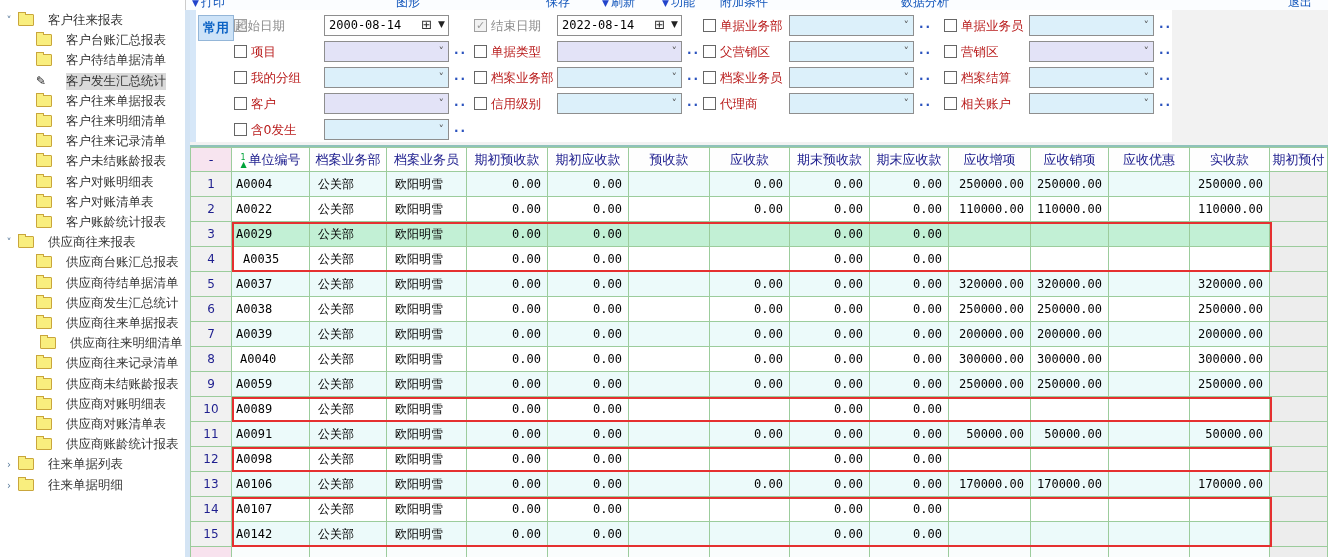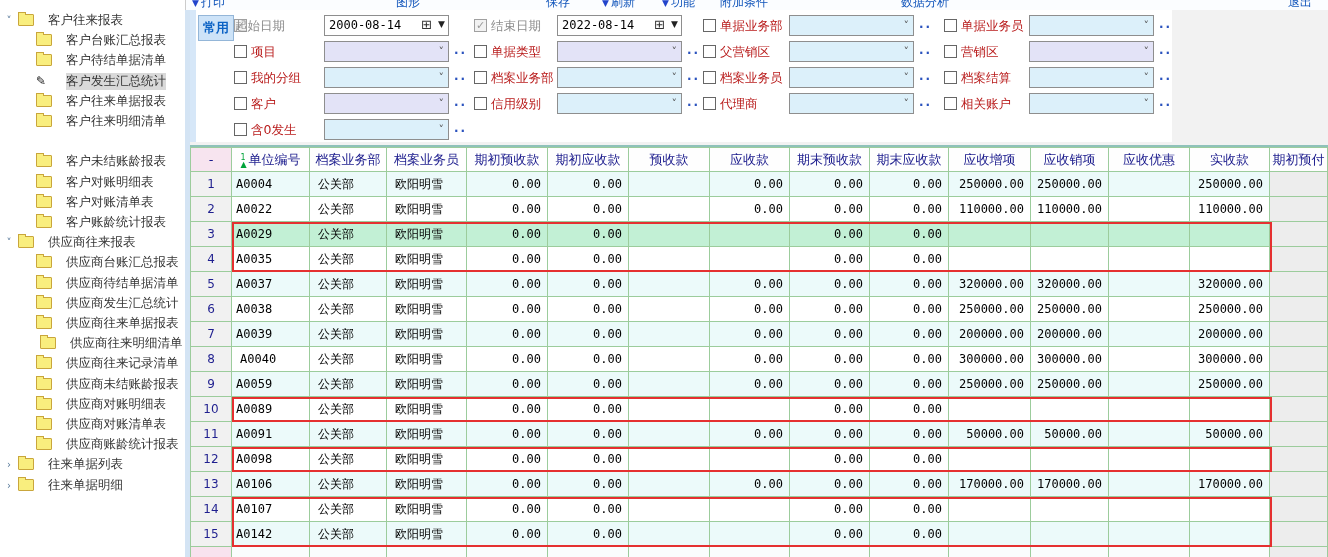--- a/index.html
+++ b/index.html
@@ -90,20 +90,24 @@
       <div class="tree-label">客户发生汇总统计</div>
     </div>
     <div class="tree-row" style="top: 91px; padding-left: 36px;">
       <div class="folder"></div>
       <div class="tree-label">客户往来单据报表</div>
     </div>
     <div class="tree-row" style="top: 111px; padding-left: 36px;">
       <div class="folder"></div>
       <div class="tree-label">客户往来明细清单</div>
     </div>
+    <div class="tree-row" style="top: 131px; padding-left: 36px;">
+      <div class="folder"></div>
+      <div class="tree-label">客户往来记录清单</div>
+    </div>
     <div class="tree-row" style="top: 151px; padding-left: 36px;">
       <div class="folder"></div>
       <div class="tree-label">客户未结账龄报表</div>
     </div>
     <div class="tree-row" style="top: 172px; padding-left: 36px;">
       <div class="folder"></div>
       <div class="tree-label">客户对账明细表</div>
     </div>
     <div class="tree-row" style="top: 192px; padding-left: 36px;">
       <div class="folder"></div>
@@ -344,21 +348,21 @@
       <div class="cell mono" style="width: 80px; flex: 0 0 auto; background: var(--mint); text-align: right; padding-right: 6px;">0.00</div>
       <div class="cell mono" style="width: 79px; flex: 0 0 auto; background: var(--mint); text-align: right; padding-right: 6px;">0.00</div>
       <div class="cell mono" style="width: 82px; flex: 0 0 auto; background: var(--mint); text-align: right; padding-right: 6px;"></div>
       <div class="cell mono" style="width: 78px; flex: 0 0 auto; background: var(--mint); text-align: right; padding-right: 6px;"></div>
       <div class="cell mono" style="width: 81px; flex: 0 0 auto; background: var(--mint); text-align: right; padding-right: 6px;"></div>
       <div class="cell mono" style="width: 80px; flex: 0 0 auto; background: var(--mint); text-align: right; padding-right: 6px;"></div>
       <div class="cell extra mono" style="width: 58px; flex: 0 0 auto; text-align: right; padding-right: 6px;"></div>
     </div>
     <div class="trow">
       <div class="cell first numcol" style="width: 42px; flex: 0 0 auto;">4</div>
-      <div class="cell mono" style="width: 78px; flex: 0 0 auto; background: rgb(255, 255, 255); padding-left: 4px;">A0035</div>
+      <div class="cell mono" style="width: 78px; flex: 0 0 auto; background: rgb(255, 255, 255); padding-left: 11px;">A0035</div>
       <div class="cell" style="width: 77px; flex: 0 0 auto; background: rgb(255, 255, 255); padding-left: 8px;">公关部</div>
       <div class="cell" style="width: 80px; flex: 0 0 auto; background: rgb(255, 255, 255); padding-left: 8px;">欧阳明雪</div>
       <div class="cell mono" style="width: 81px; flex: 0 0 auto; background: rgb(255, 255, 255); text-align: right; padding-right: 6px;">0.00</div>
       <div class="cell mono" style="width: 81px; flex: 0 0 auto; background: rgb(255, 255, 255); text-align: right; padding-right: 6px;">0.00</div>
       <div class="cell mono" style="width: 81px; flex: 0 0 auto; background: rgb(255, 255, 255); text-align: right; padding-right: 6px;"></div>
       <div class="cell mono" style="width: 80px; flex: 0 0 auto; background: rgb(255, 255, 255); text-align: right; padding-right: 6px;"></div>
       <div class="cell mono" style="width: 80px; flex: 0 0 auto; background: rgb(255, 255, 255); text-align: right; padding-right: 6px;">0.00</div>
       <div class="cell mono" style="width: 79px; flex: 0 0 auto; background: rgb(255, 255, 255); text-align: right; padding-right: 6px;">0.00</div>
       <div class="cell mono" style="width: 82px; flex: 0 0 auto; background: rgb(255, 255, 255); text-align: right; padding-right: 6px;"></div>
       <div class="cell mono" style="width: 78px; flex: 0 0 auto; background: rgb(255, 255, 255); text-align: right; padding-right: 6px;"></div>

